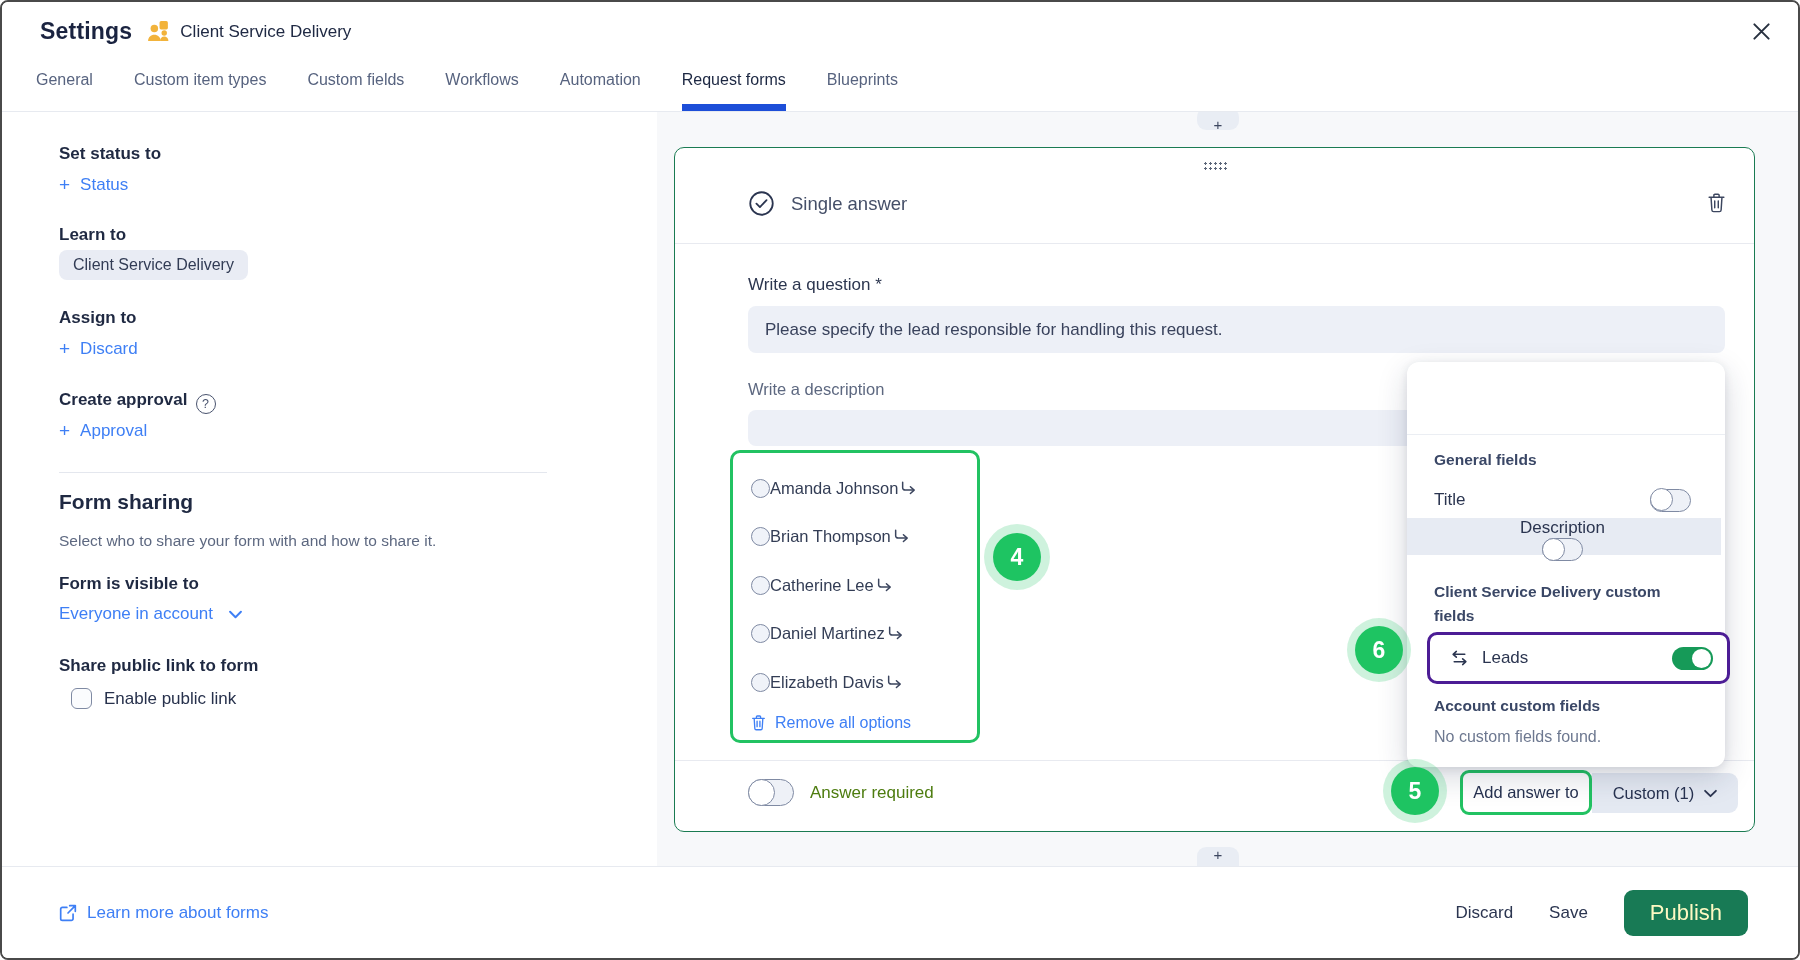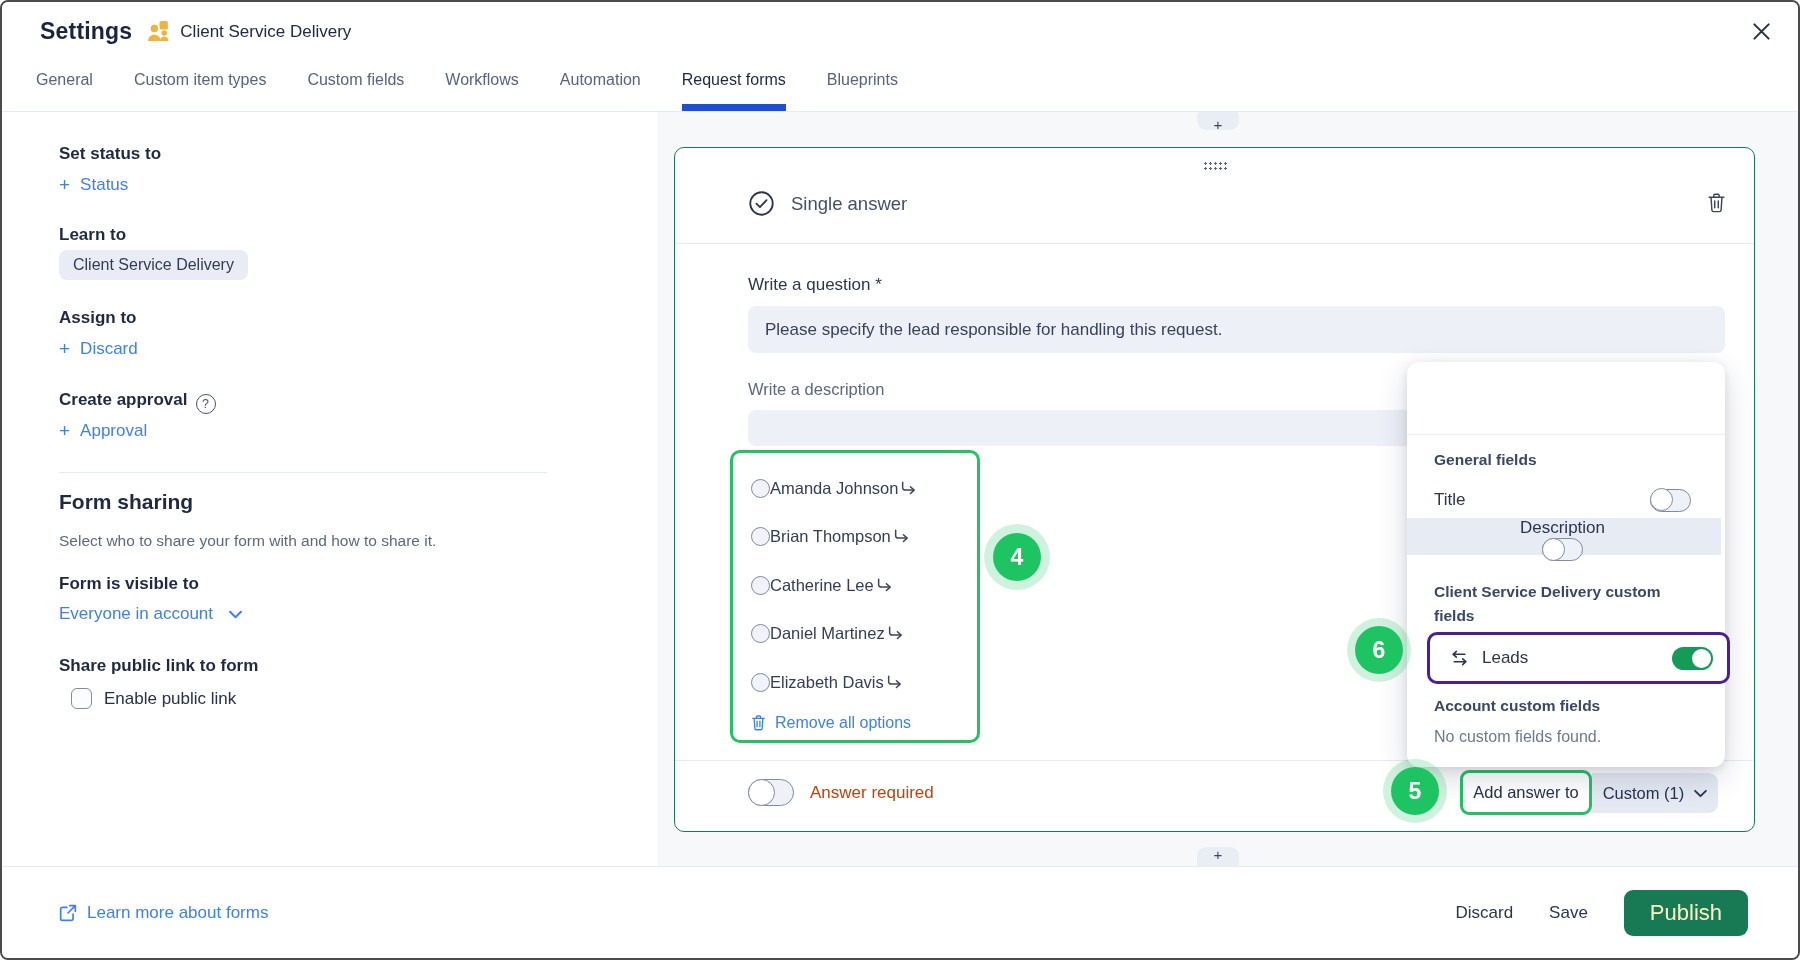--- a/index.html
+++ b/index.html
@@ -51,36 +51,36 @@
 
   .options-annot { position:absolute; top:302px; left:55px; width:250px; height:293px; border:3px solid #22c262; border-radius:10px; background:transparent; padding:11px 0 0 18px; }
   .opt-row { display:flex; align-items:center; height:48.5px; }
   .radio { width:19px; height:19px; border:1.5px solid #7f8aa3; border-radius:50%; background:#f0f3f9; flex:none; cursor:pointer; }
   .opt-name { font-size:16.5px; color:#333d55; white-space:nowrap; }
   .branch-icon { margin-left:2px; cursor:pointer; display:flex; }
   .remove-all { display:flex; align-items:center; gap:9px; color:#3e7ff5; font-size:16px; margin-top:7px; cursor:pointer; }
 
   .card-div2 { position:absolute; top:612px; left:0; right:0; border-top:1px solid #e8eaf0; }
   .answer-req { position:absolute; top:631px; left:73px; display:flex; align-items:center; gap:16px; }
-  .answer-req-label { font-size:17px; color:#c2410c; }
+  .answer-req-label { font-size:17px; color:#4d7c0f; }
 
   
   .toggle { position:relative; border-radius:14px; cursor:pointer; flex:none; }
   .toggle.off { background:#eef1f7; border:1.5px solid #7f8aa3; }
   .toggle.off .knob { position:absolute; top:-1.5px; left:-1.5px; background:#fff; border:1.5px solid #7f8aa3; border-radius:50%; }
   .toggle.on { background:#169a58; }
   .toggle.on .knob { position:absolute; background:#fff; border-radius:50%; }
   .tg-lg { width:46px; height:27px; }
   .tg-lg .knob { width:27px; height:27px; }
   .tg-sm { width:41px; height:23px; }
   .tg-sm.off .knob { width:23px; height:23px; }
   .tg-sm.on .knob { top:2px; right:2px; width:19px; height:19px; }
 
   .add-answer-annot { position:absolute; top:622px; left:785px; width:132px; height:45px; background:#fff; border:3px solid #22c262; border-radius:9px; display:flex; align-items:center; justify-content:center; font-size:16.5px; color:#273250; cursor:pointer; z-index:2; }
-  .custom-pill { position:absolute; top:625px; left:917px; width:126px; height:40px; background:#e4e9f2; border-radius:0 9px 9px 0; display:flex; align-items:center; justify-content:center; gap:10px; font-size:16.5px; color:#273250; cursor:pointer; }
+  .custom-pill { position:absolute; top:625px; left:917px; width:146px; height:40px; background:#e4e9f2; border-radius:0 9px 9px 0; display:flex; align-items:center; justify-content:center; gap:10px; font-size:16.5px; color:#273250; cursor:pointer; }
 
   
   .panel { position:absolute; left:750px; top:250px; width:318px; height:405px; background:#fff; border-radius:12px; box-shadow:0 10px 30px rgba(30,40,70,.18), 0 2px 8px rgba(30,40,70,.10); z-index:5; }
   .panel-search { position:absolute; top:22px; left:19px; width:268px; height:38px; background:#e9edf5; border-radius:10px; display:flex; align-items:center; gap:10px; padding:0 13px; }
   .panel-search input { border:none; outline:none; background:transparent; font-size:16.5px; color:#39425c; width:200px; font-family:"Liberation Sans",sans-serif; }
   .panel-search input::placeholder { color:#7a8499; }
   .panel-div { position:absolute; top:72px; left:0; right:0; border-top:1px solid #ebeef3; }
   .sect-label { position:absolute; left:27px; font-size:15.5px; font-weight:700; color:#3a4766; line-height:24px; }
   .field-row { position:absolute; left:0; right:4px; display:flex; align-items:center; padding:0 30px 0 27px; justify-content:space-between; }
   .field-row .fname { font-size:17px; color:#2b3550; }

